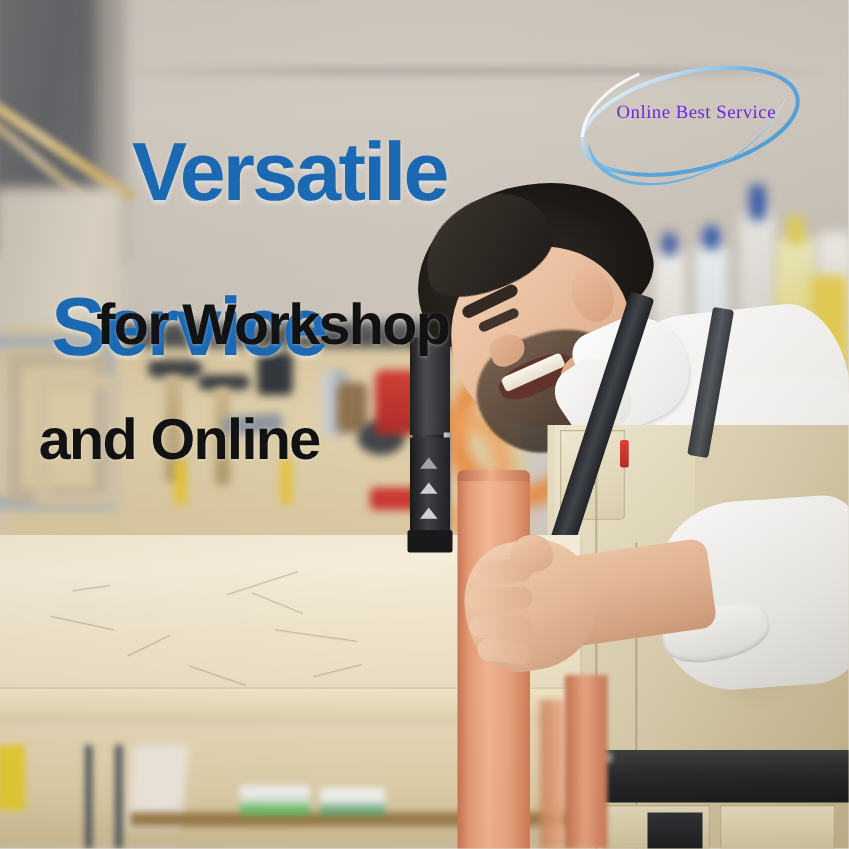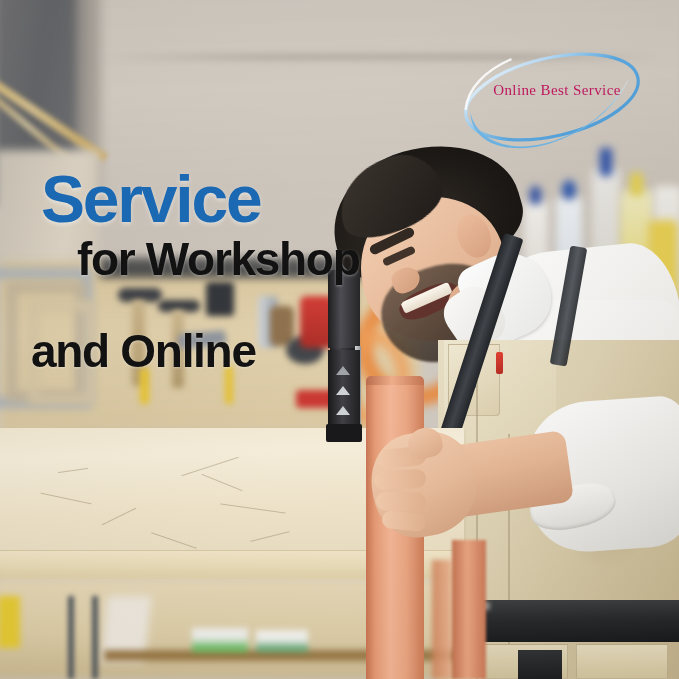--- a/index.html
+++ b/index.html
@@ -493,21 +493,21 @@
     position:absolute; left:455px; top:44px; width:195px; height:108px;
   }
   .logo svg{ display:block; }
   .logo-text{
     position:absolute; left:22px; top:38px;
     width:160px;
     text-align:center;
     font-family:"Liberation Serif", serif;
     font-size:15px;
     letter-spacing:.4px;
-    color:#be185d;
+    color:#6d28d9;
     white-space:nowrap;
   }
 </style>
 </head>
 <body>
 
 <div id="banner">
 
   <div class="photo">
 
@@ -633,20 +633,21 @@
     <div class="finger f1"></div>
     <div class="finger f2"></div>
     <div class="finger f3"></div>
     <div class="finger f4"></div>
     <div class="thumb"></div>
 
     <div class="grain"></div>
   </div>
 
   <div class="headline">
+    <span>Versatile</span>
     <span class="l2">Service</span>
   </div>
 
   <div class="subhead">
     <span>for Workshop</span>
     <span class="s2">and Online</span>
   </div>
 
   <div class="logo">
     <svg width="195" height="108" viewBox="0 0 195 108">

